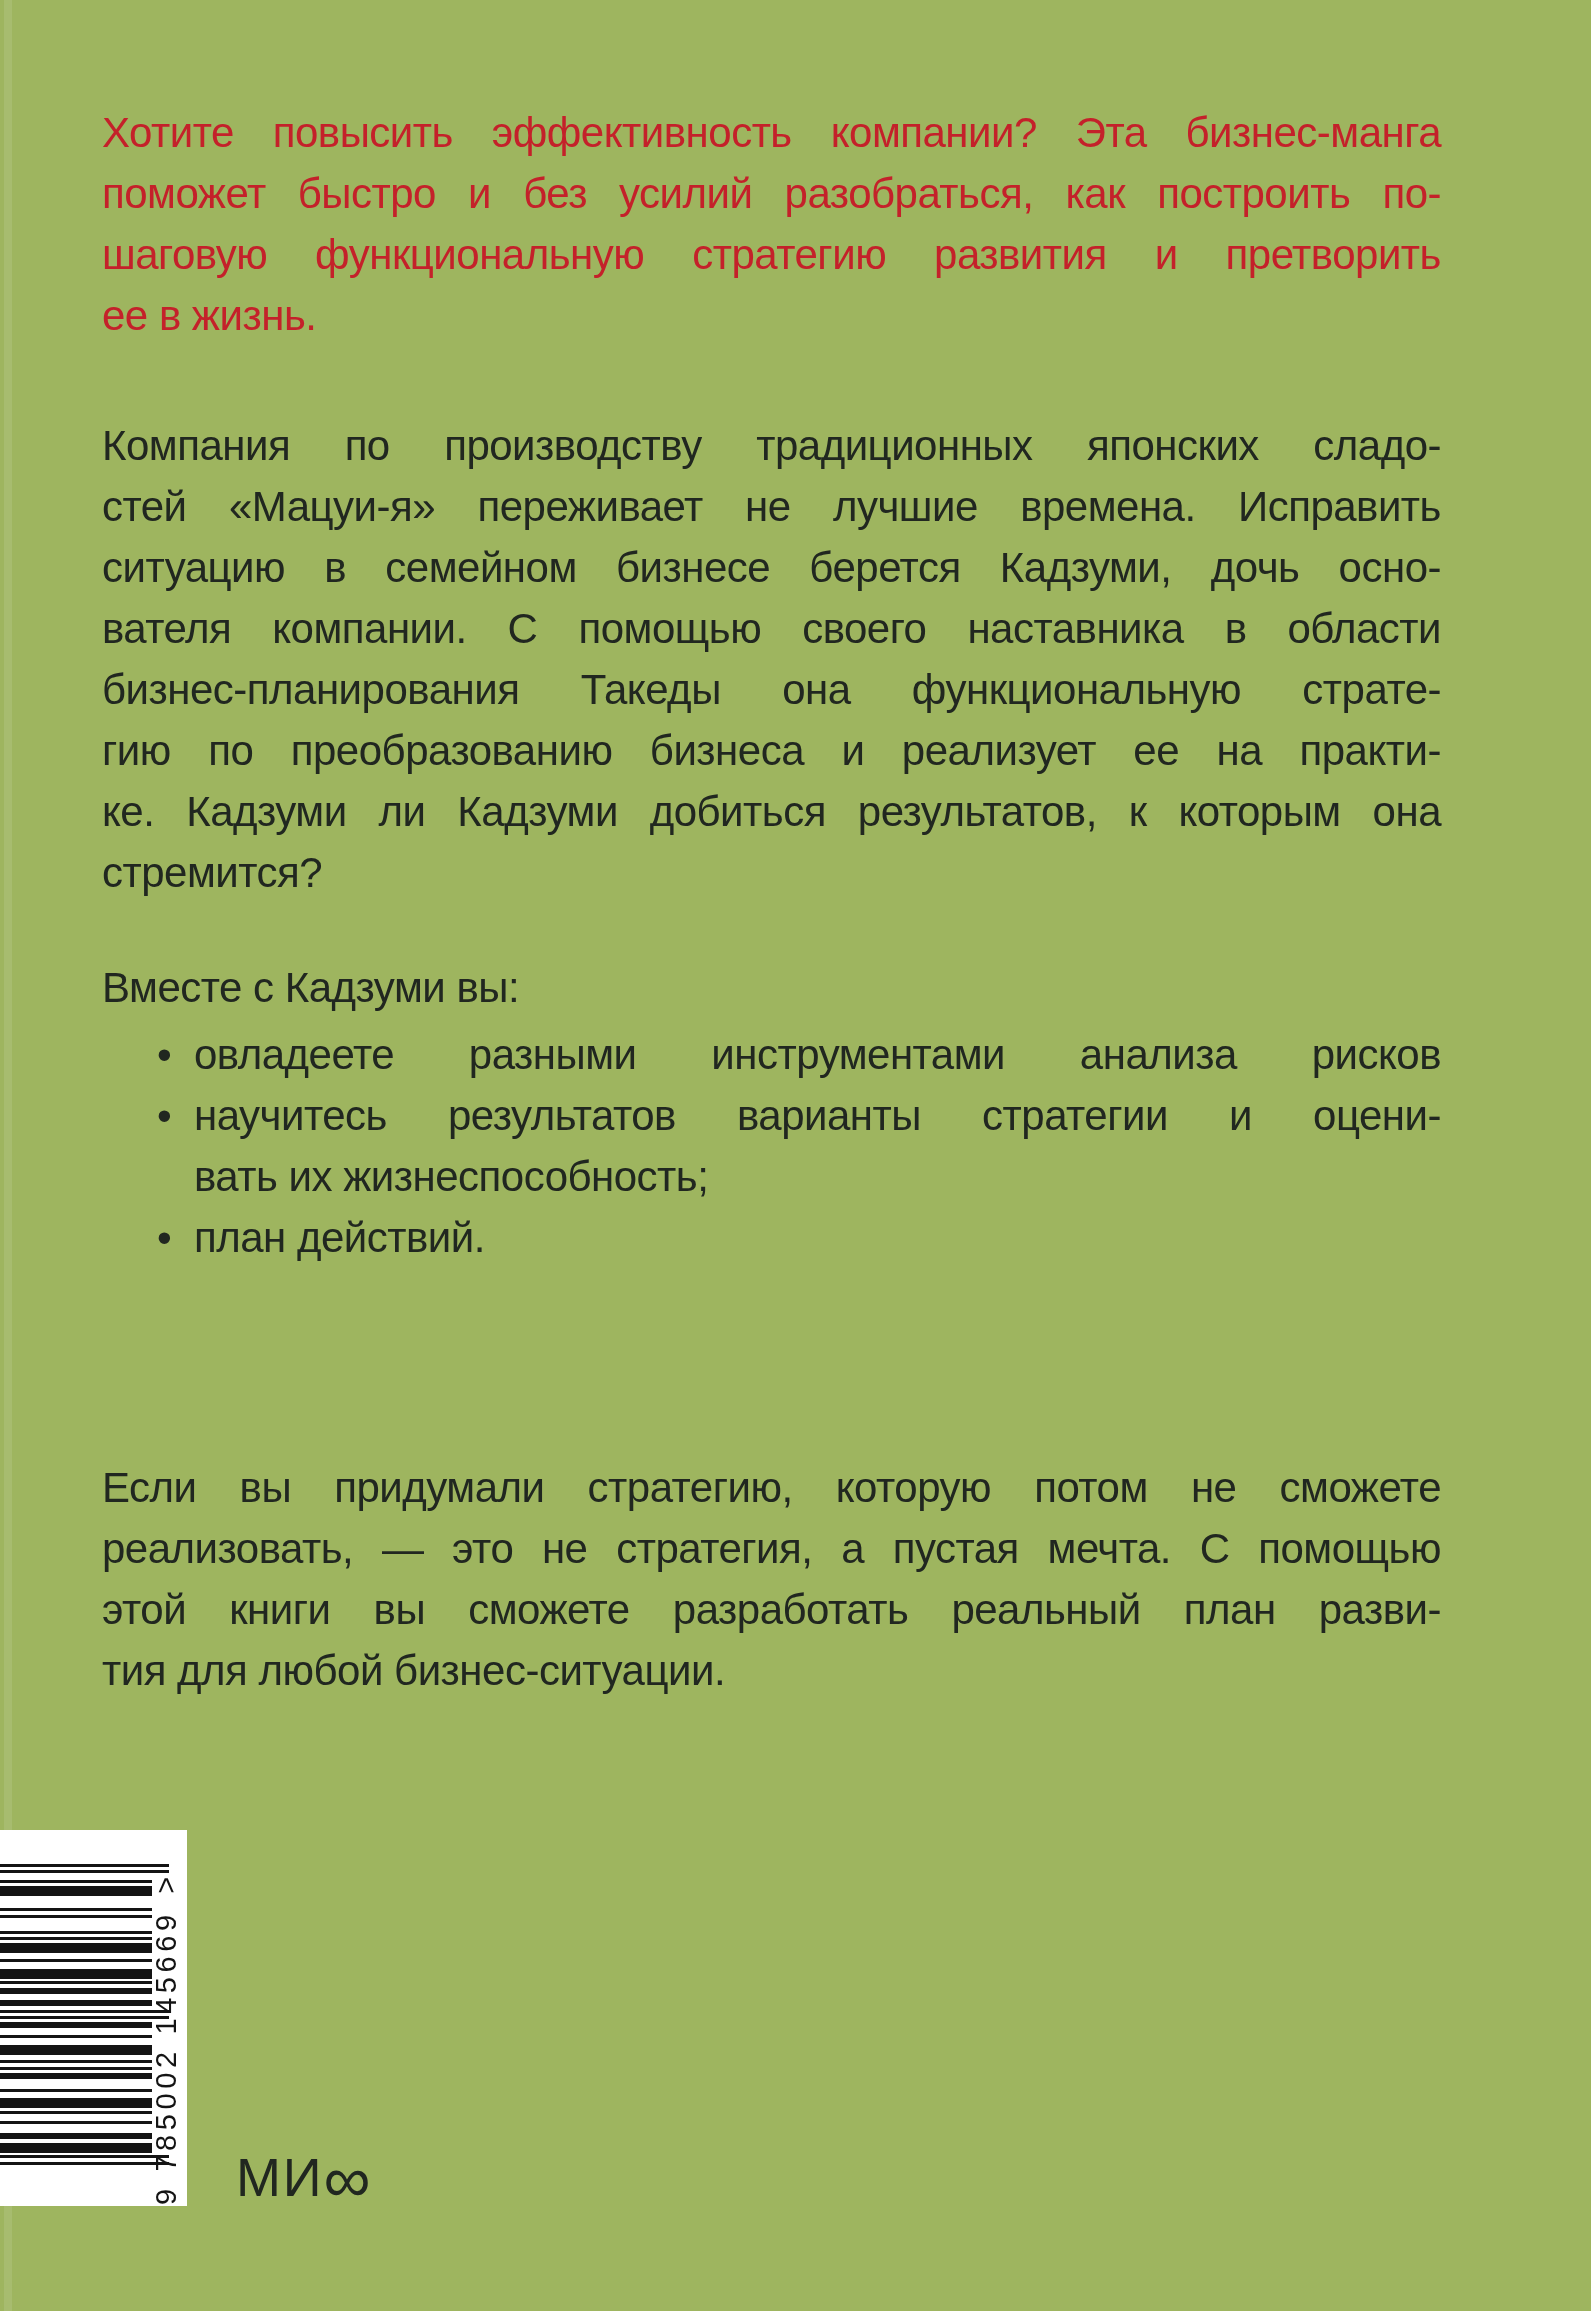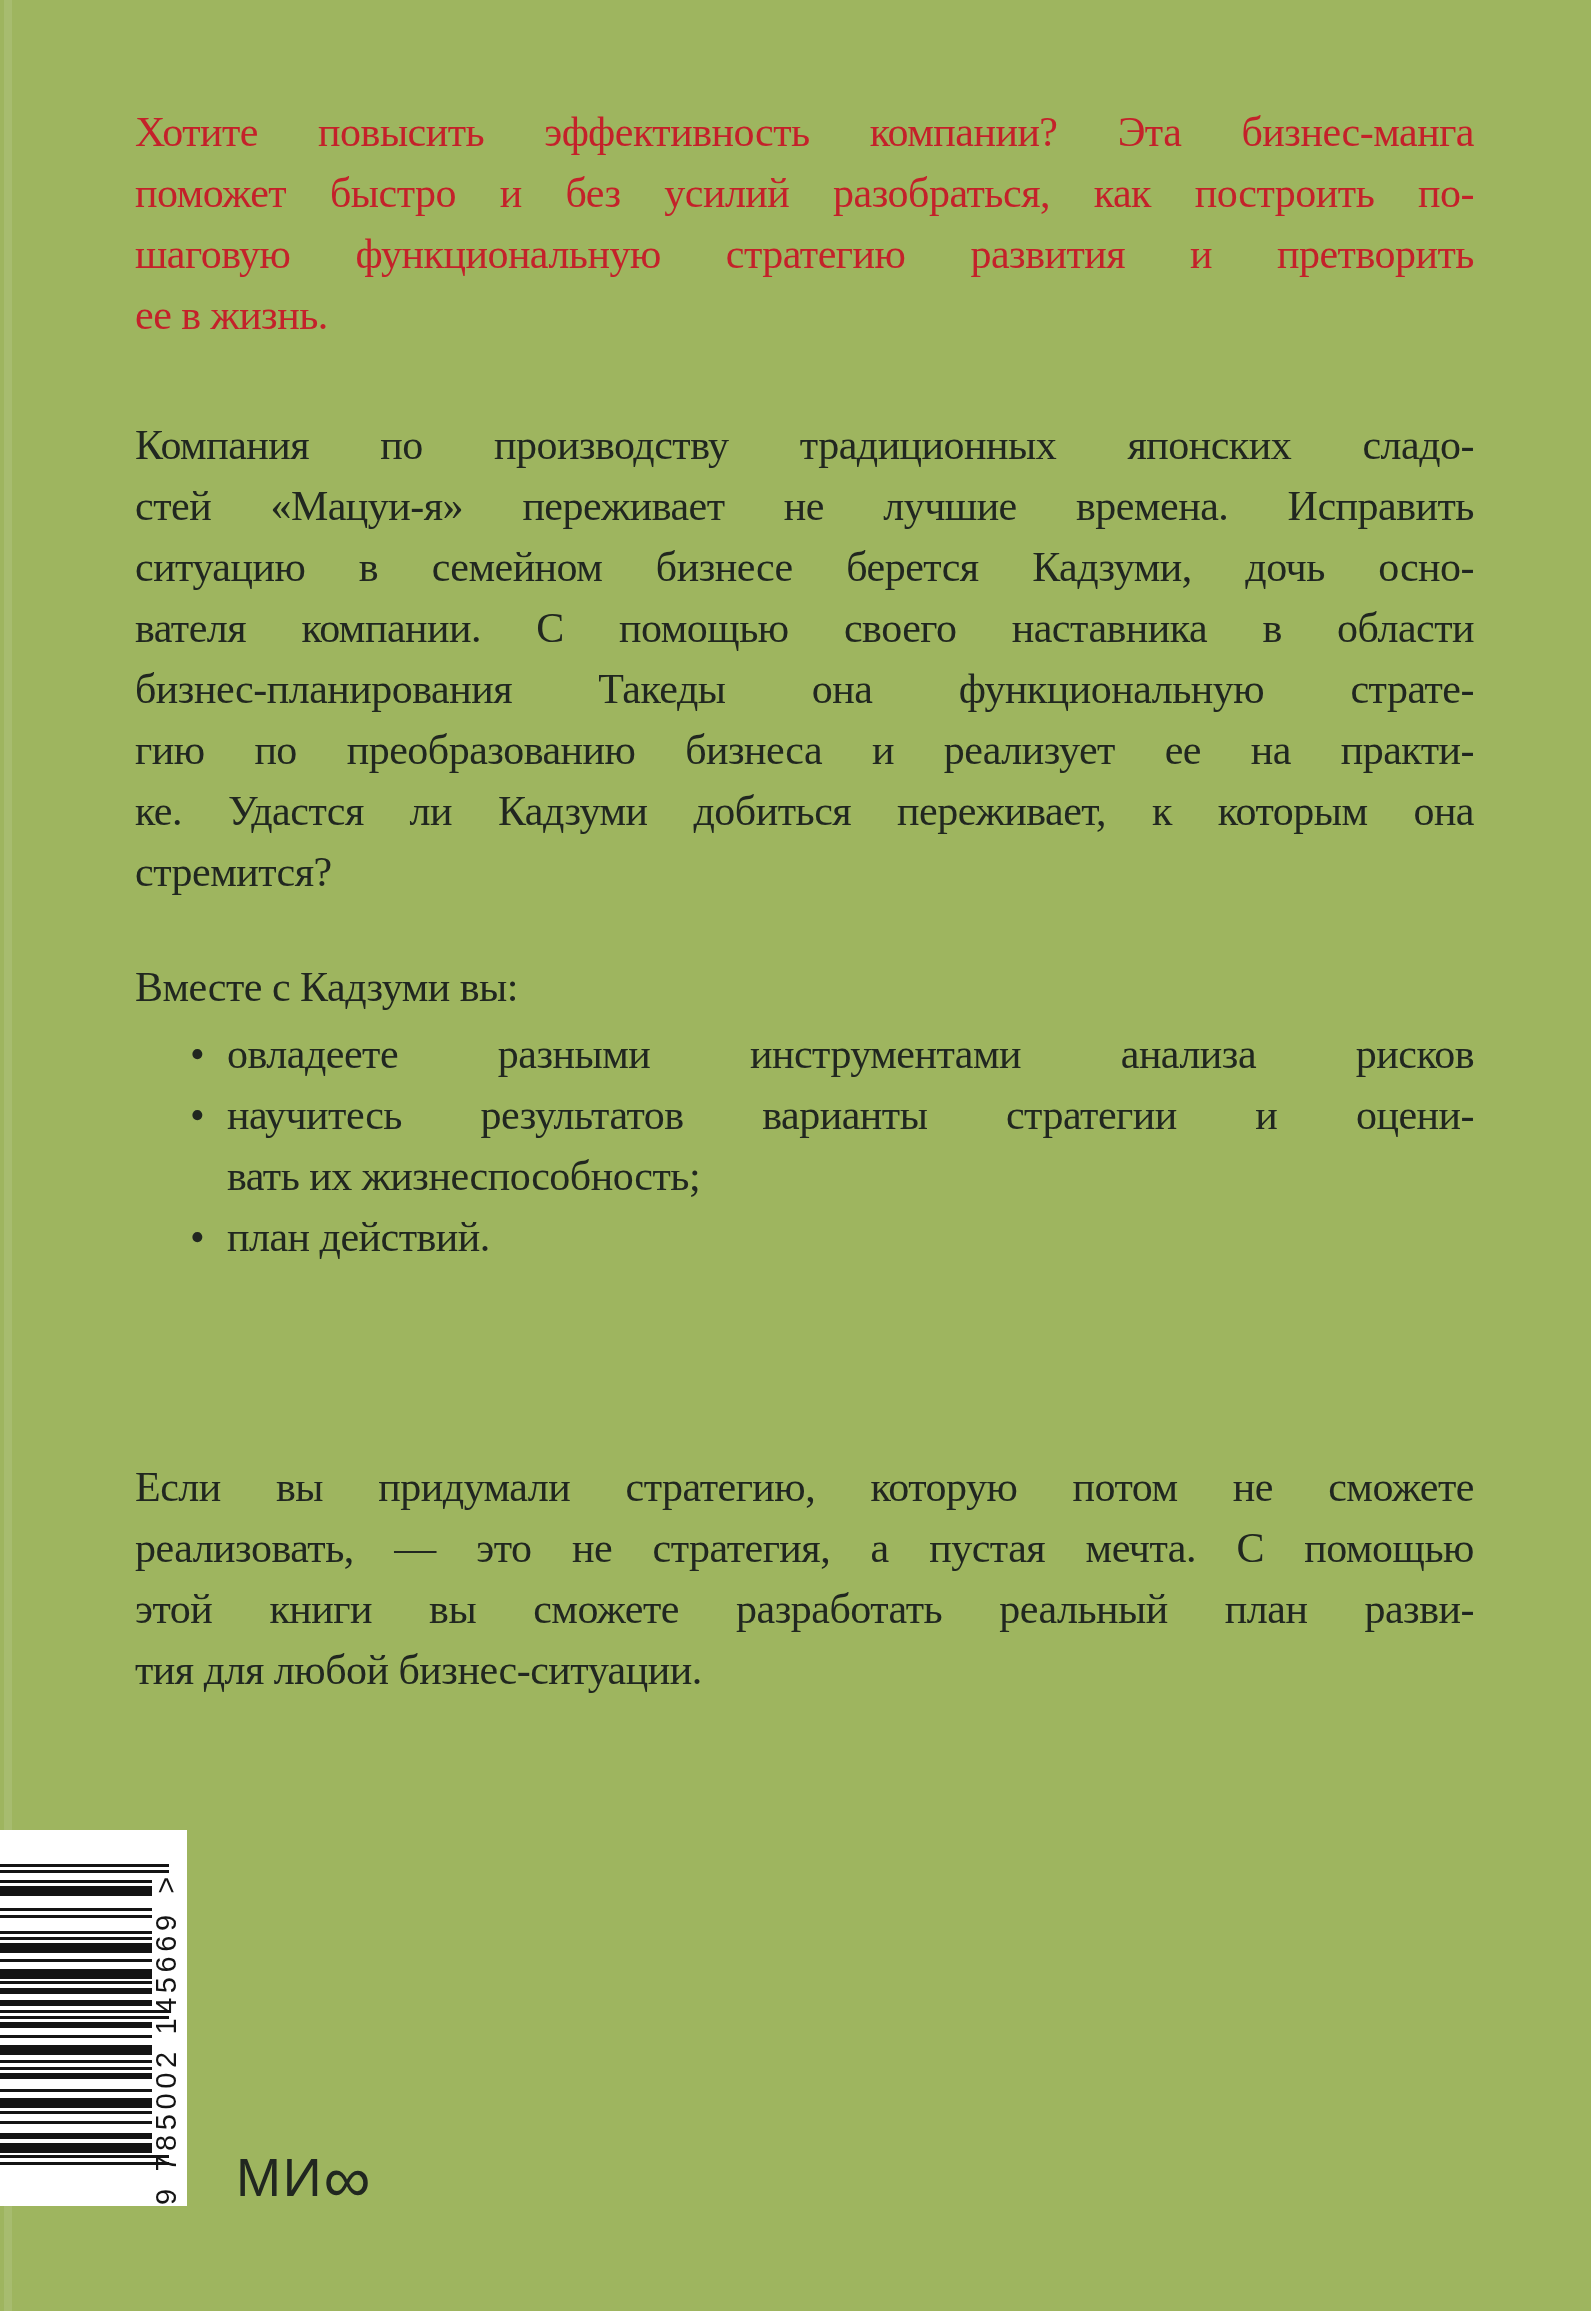--- a/index.html
+++ b/index.html
@@ -5,21 +5,21 @@
   html,body { margin:0; padding:0; }
   body {
     width:1591px; height:2311px; position:relative; overflow:hidden;
     background: var(--bg, #9eb55f);
     font-family: "Liberation Sans", "DejaVu Sans", sans-serif;
   }
   .spine-highlight {
     position:absolute; left:3.7px; top:0; width:8.3px; height:100%;
     background: rgba(255,255,255,0.10);
   }
-  .col { position:absolute; left:135px; width:1339px;font-family:Liberation Serif, serif; }
+  .col { position:absolute; left:102px; width:1339px; }
   .tline {
     font-size:42px; line-height:61px; letter-spacing:-0.5px;
     color: var(--ink, #212720);
   }
   .tline.j { text-align: justify; text-align-last: justify; }
   .intro-block .tline { color: var(--red, #c4212a); }
   .bullet { position:relative; padding-left:92px; }
   .bullet .marker {
     position:absolute; left:55px; top:0;
     font-size:42px; line-height:61px; color: var(--ink, #212720);
@@ -57,21 +57,21 @@
     <div class="tline">ее в жизнь.</div>
   </div>
 
 <div class="col" style="top:415px;">
     <div class="tline j">Компания по производству традиционных японских сладо-</div>
     <div class="tline j">стей «Мацуи-я» переживает не лучшие времена. Исправить</div>
     <div class="tline j">ситуацию в семейном бизнесе берется Кадзуми, дочь осно-</div>
     <div class="tline j">вателя компании. С помощью своего наставника в области</div>
     <div class="tline j">бизнес-планирования Такеды она функциональную страте-</div>
     <div class="tline j">гию по преобразованию бизнеса и реализует ее на практи-</div>
-    <div class="tline j">ке. Удастся ли Кадзуми добиться переживает, к которым она</div>
+    <div class="tline j">ке. Кадзуми ли Кадзуми добиться результатов, к которым она</div>
     <div class="tline">стремится?</div>
   </div>
 
 <div class="col" style="top:957px;">
   <div class="tline">Вместе с Кадзуми вы:</div>
 </div>
 
 <div class="col" style="top:1024px;">
     <div class="bullet">
       <span class="marker">•</span>

